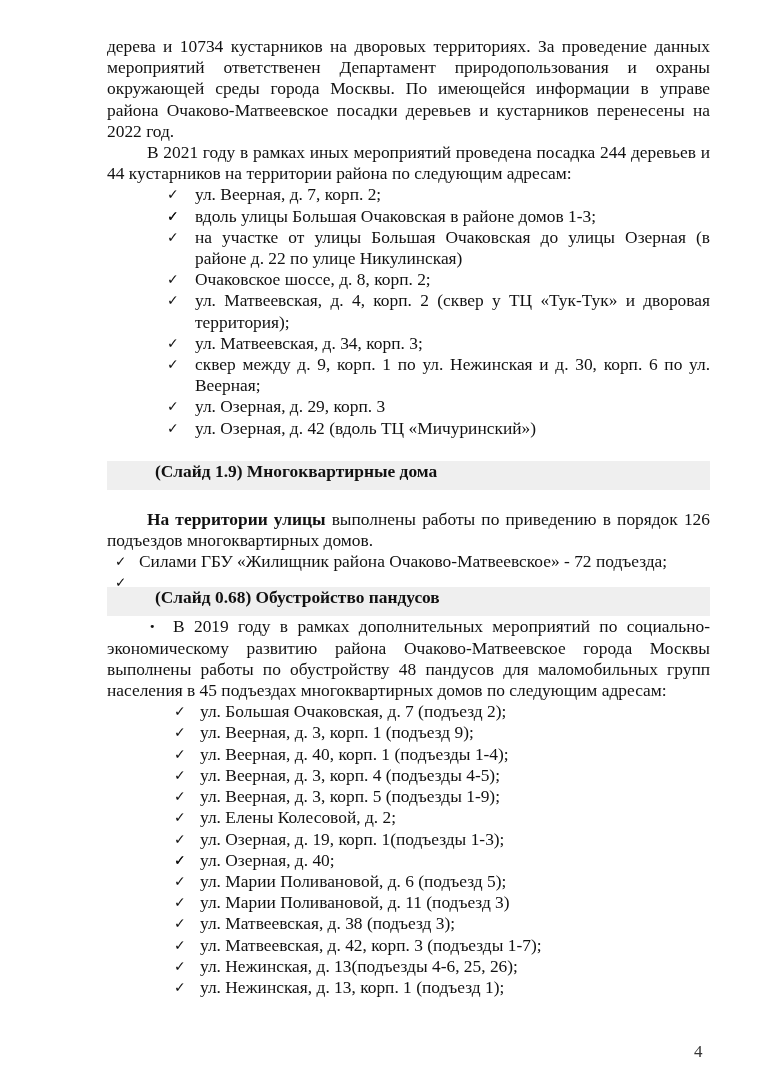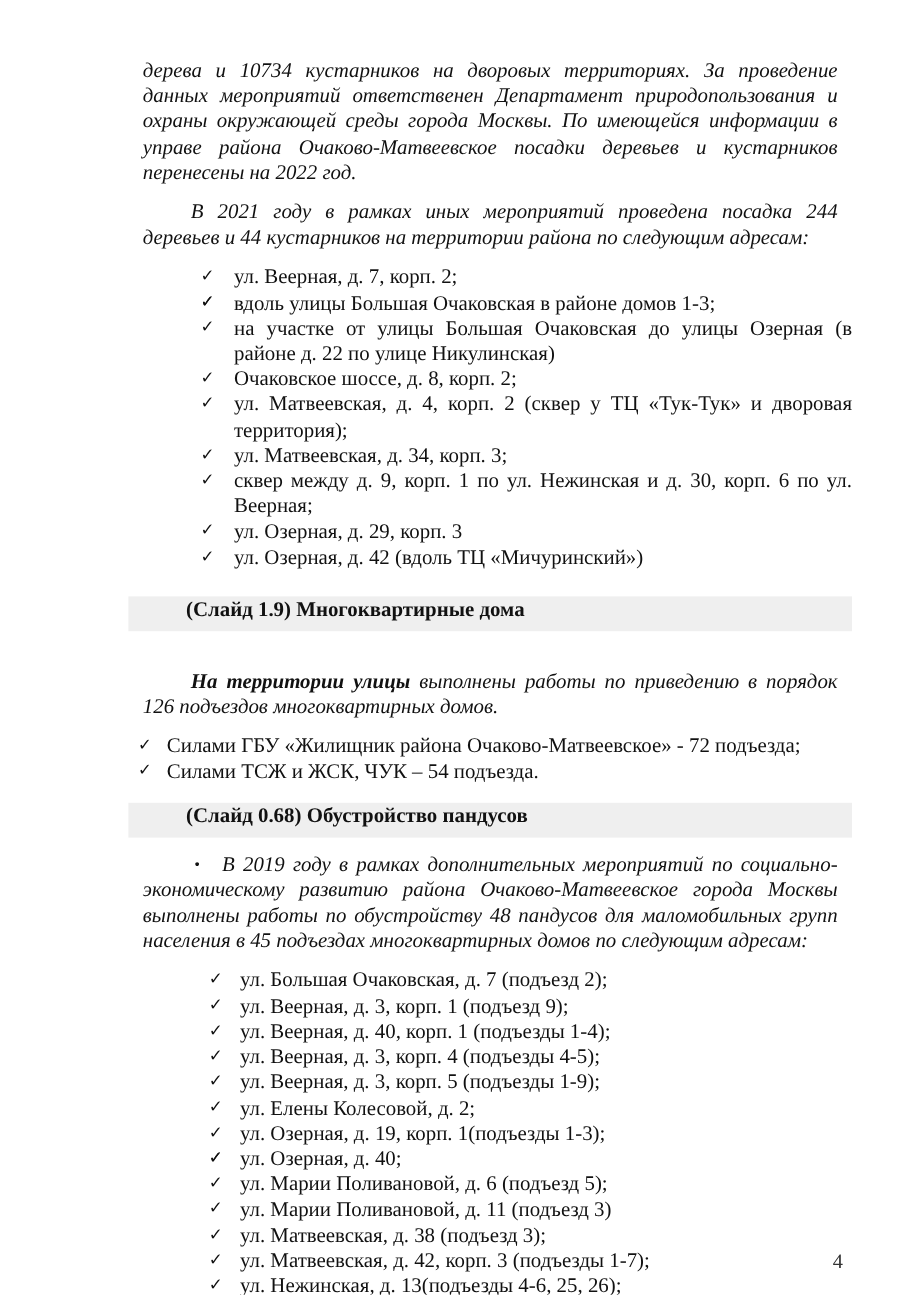--- a/index.html
+++ b/index.html
@@ -17,23 +17,22 @@
       font-size: 17.4px;
       line-height: 21.2px;
     }
     .page {
       position: absolute;
       left: 107px;
       top: 36px;
       width: 603px;
     }
     p {
-      margin: 12px;
+      margin: 0;
       text-align: justify;
-      font-style: italic;
     }
     .indent { text-indent: 40px; }
     .last-left { text-align-last: left; }
     ul.check {
       list-style: none;
       margin: 0;
       padding: 0;
     }
     ul.check li {
       position: relative;
@@ -110,21 +109,21 @@
   <div class="gap-c"></div>
 
   <div class="section-heading">(Слайд 1.9) Многоквартирные дома</div>
 
   <div class="gap-b"></div>
 
   <p class="indent"><b>На территории улицы</b><span> выполнены работы по приведению в порядок 126 подъездов многоквартирных домов.</span></p>
 
   <ul class="check entr">
     <li><span class="mark">✓</span><span>Силами ГБУ «Жилищник района Очаково-Матвеевское» - 72 подъезда;</span></li>
-    <li><span class="mark">✓</span><span>Силами ТСЖ и ЖСК, ЧУК – 54 подъезда.</span></li>
+    <li><span class="mark">✓</span></li>
   </ul>
 
   <div class="gap-a"></div>
 
   <div class="section-heading">(Слайд 0.68) Обустройство пандусов</div>
 
   <p class="bullet-para"><span class="dot">•</span><span>В 2019 году в рамках дополнительных мероприятий по социально-экономическому развитию района Очаково-Матвеевское города Москвы выполнены работы по обустройству 48 пандусов для маломобильных групп населения в 45 подъездах многоквартирных домов по следующим адресам:</span></p>
 
   <ul class="check ramps">
     <li><span class="mark">✓</span><span>ул. Большая Очаковская, д. 7 (подъезд 2);</span></li>

